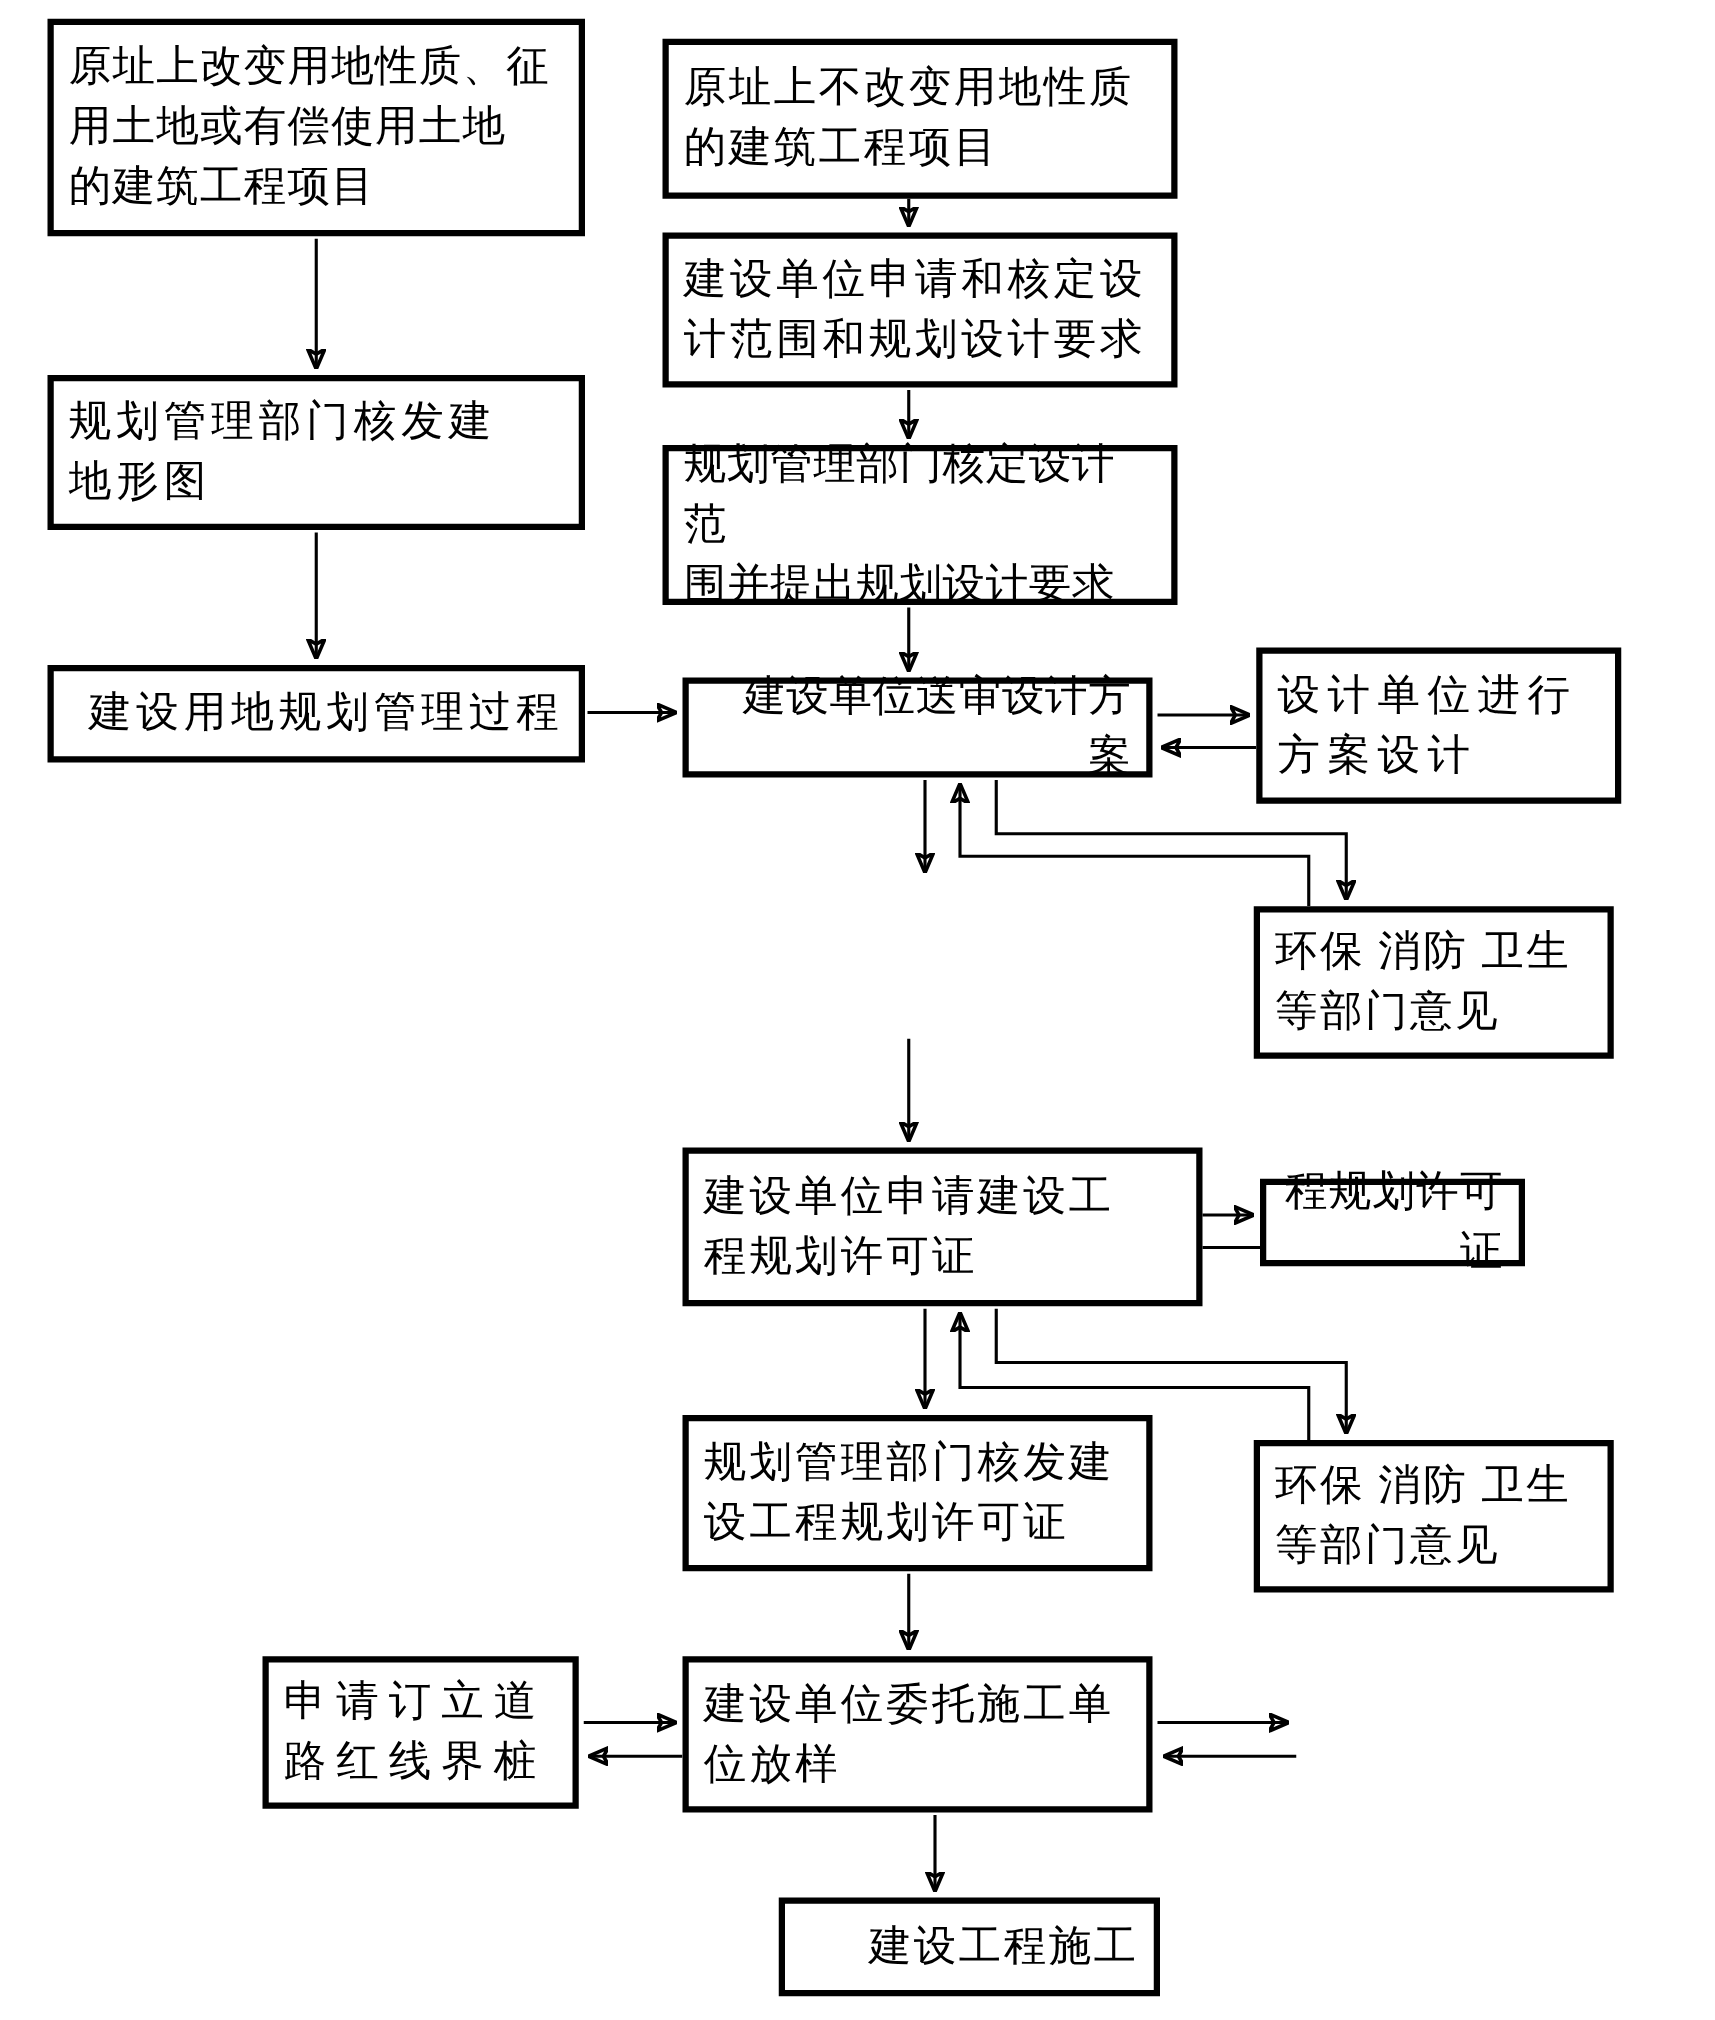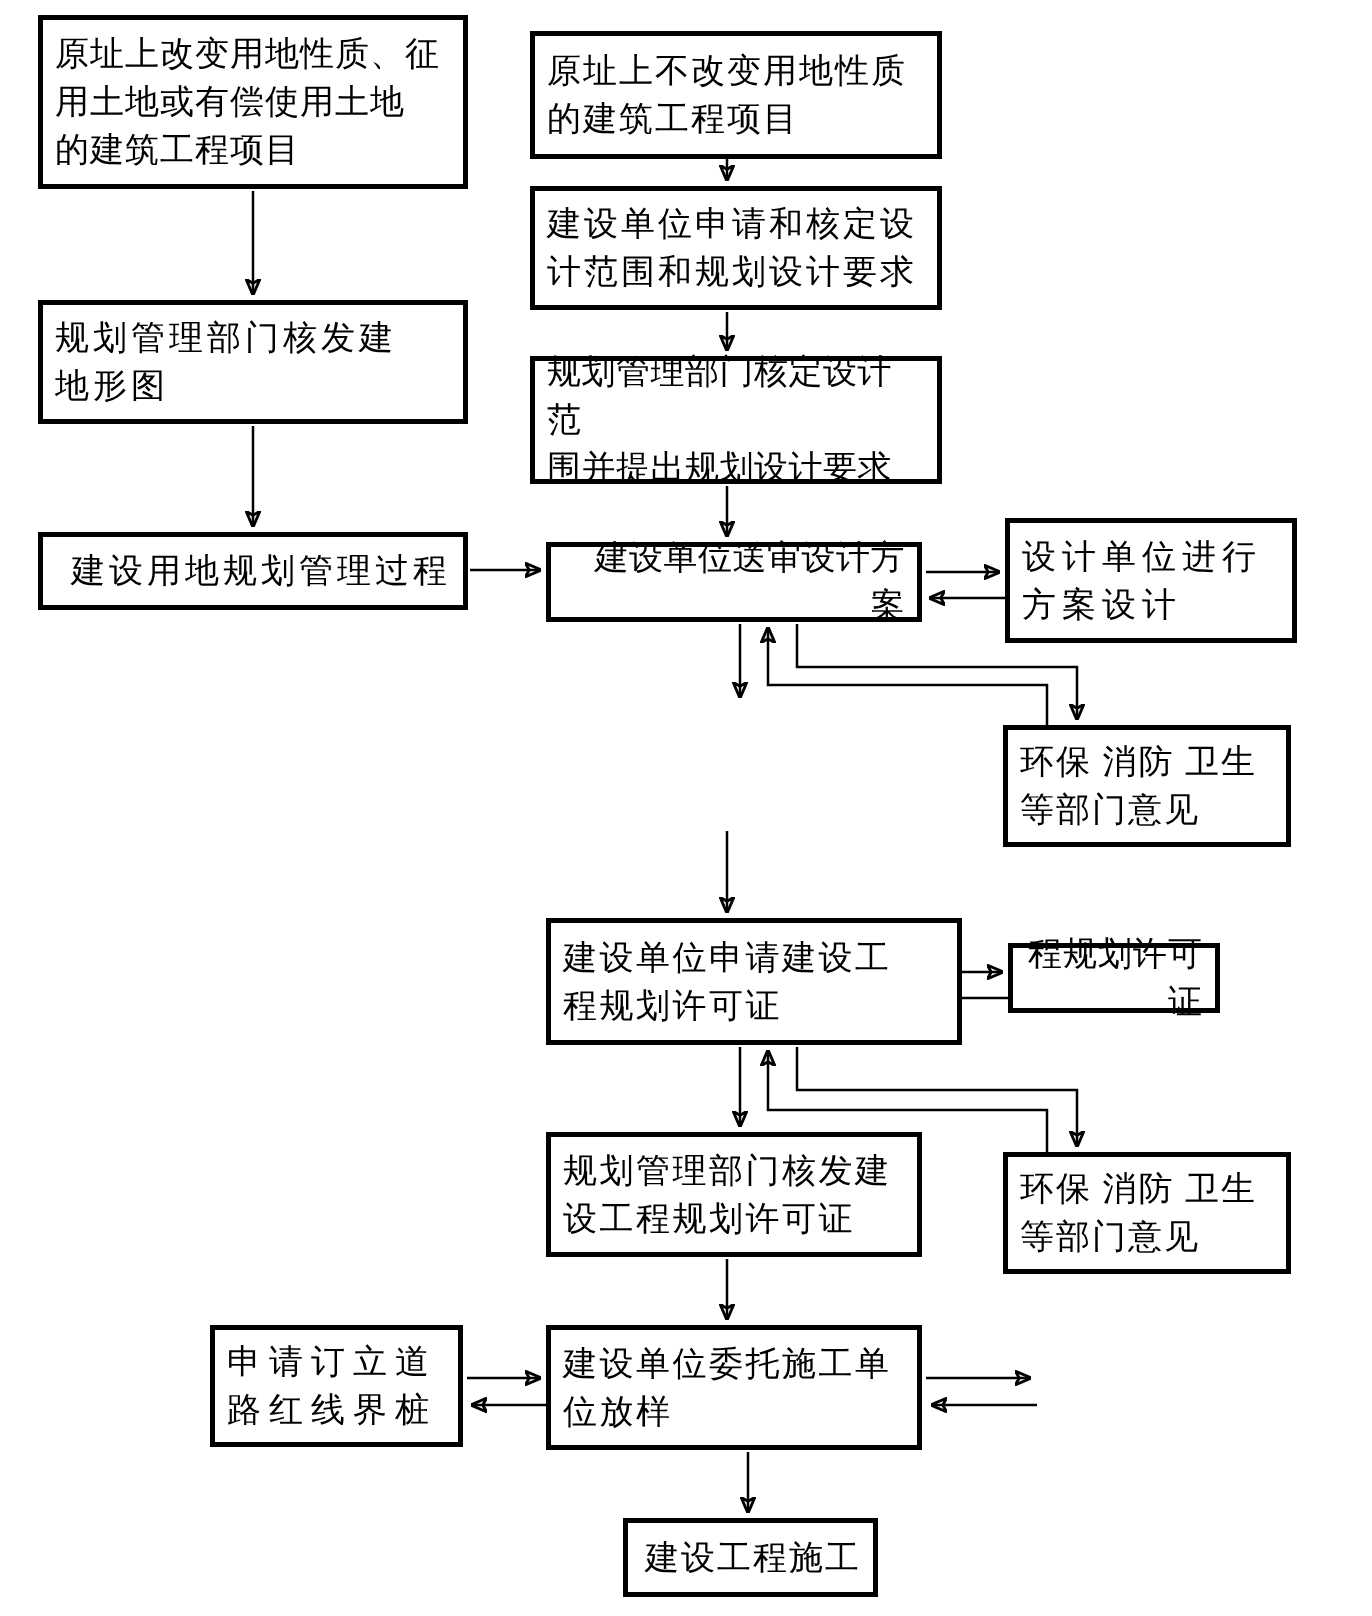--- a/index.html
+++ b/index.html
@@ -110,15 +110,15 @@
   <div class="node" style="left:1003px;top:1152px;width:288px;height:122px;letter-spacing:2px">环保 消防 卫生
 等部门意见</div>
 
   <div class="node" style="left:210px;top:1325px;width:253px;height:122px;letter-spacing:8px">申请订立道
 路红线界桩</div>
 
   <div class="node" style="left:546px;top:1325px;width:376px;height:125px;letter-spacing:2.5px">建设单位委托施工单
 位放样</div>
 
 
-  <div class="node center" style="left:623px;top:1518px;width:255px;height:79px;letter-spacing:2px">建设工程施工</div>
+  <div class="node center" style="left:623px;top:1518px;width:305px;height:79px;letter-spacing:2px">建设工程施工</div>
 
 </div>
 
 </body></html>

